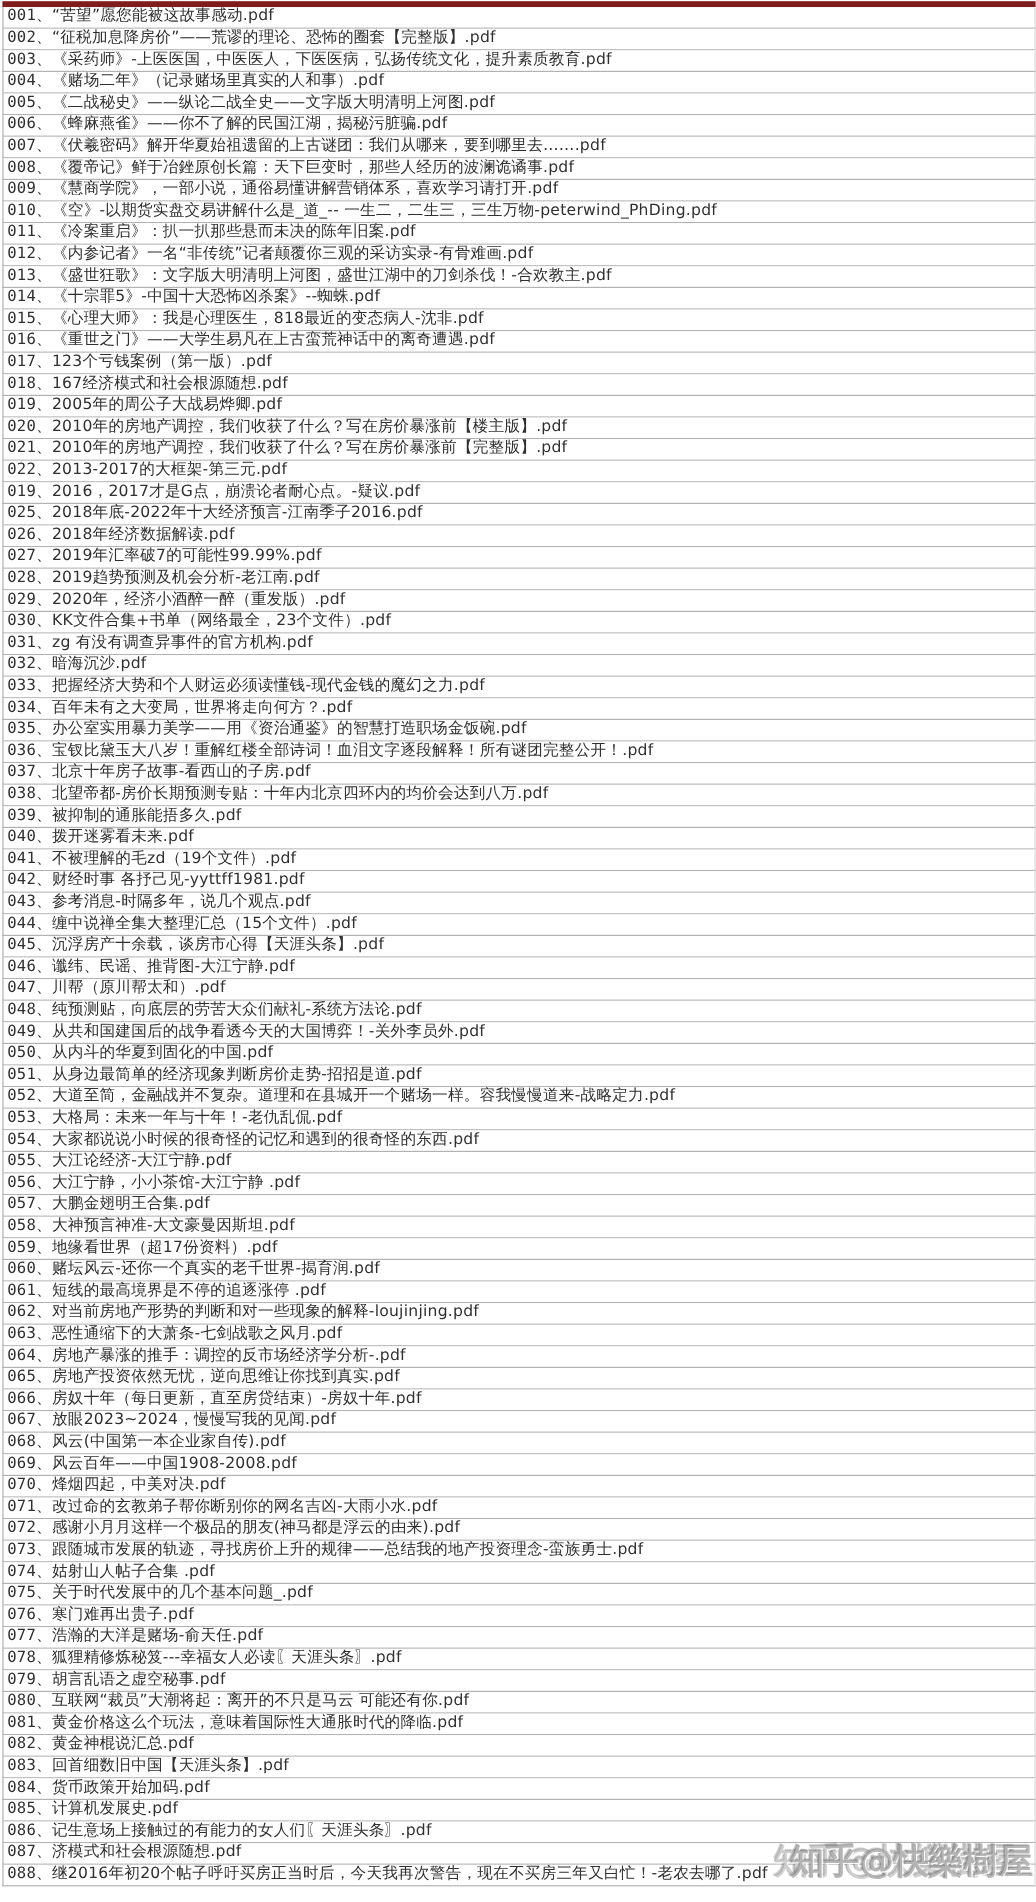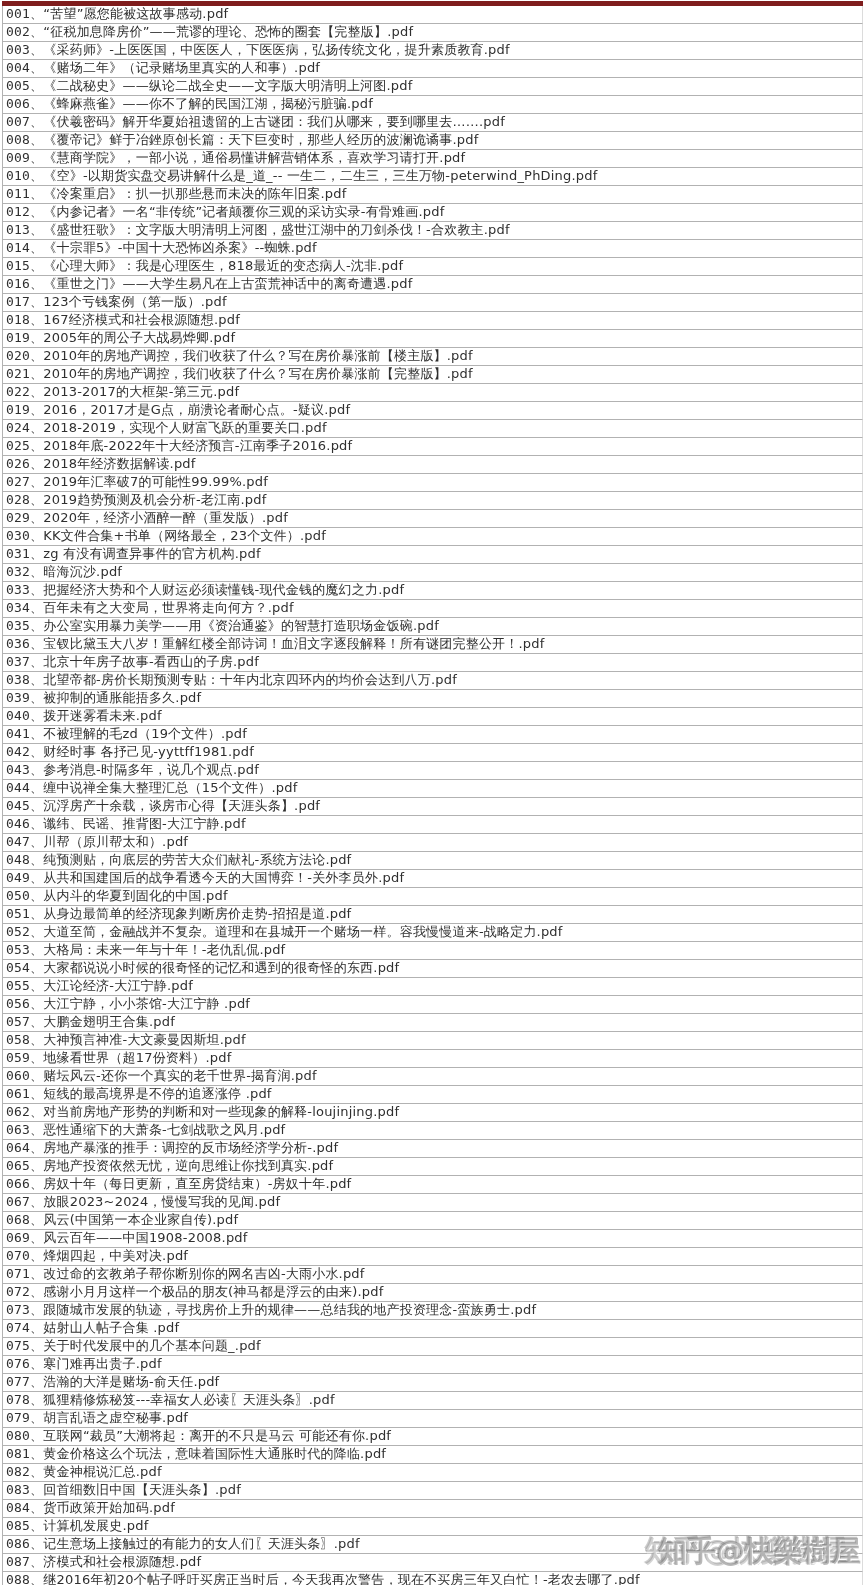--- a/index.html
+++ b/index.html
@@ -80,21 +80,20 @@
     <div class="row"><span class="num">014</span><span>、</span><span>《十宗罪5》-中国十大恐怖凶杀案》--蜘蛛.pdf</span></div>
     <div class="row"><span class="num">015</span><span>、</span><span>《心理大师》：我是心理医生，818最近的变态病人-沈非.pdf</span></div>
     <div class="row"><span class="num">016</span><span>、</span><span>《重世之门》——大学生易凡在上古蛮荒神话中的离奇遭遇.pdf</span></div>
     <div class="row"><span class="num">017</span><span>、</span><span>123个亏钱案例（第一版）.pdf</span></div>
     <div class="row"><span class="num">018</span><span>、</span><span>167经济模式和社会根源随想.pdf</span></div>
     <div class="row"><span class="num">019</span><span>、</span><span>2005年的周公子大战易烨卿.pdf</span></div>
     <div class="row"><span class="num">020</span><span>、</span><span>2010年的房地产调控，我们收获了什么？写在房价暴涨前【楼主版】.pdf</span></div>
     <div class="row"><span class="num">021</span><span>、</span><span>2010年的房地产调控，我们收获了什么？写在房价暴涨前【完整版】.pdf</span></div>
     <div class="row"><span class="num">022</span><span>、</span><span>2013-2017的大框架-第三元.pdf</span></div>
     <div class="row"><span class="num">019</span><span>、</span><span>2016，2017才是G点，崩溃论者耐心点。-疑议.pdf</span></div>
-    <div class="row"><span class="num">024</span><span>、</span><span>2018-2019，实现个人财富飞跃的重要关口.pdf</span></div>
     <div class="row"><span class="num">025</span><span>、</span><span>2018年底-2022年十大经济预言-江南季子2016.pdf</span></div>
     <div class="row"><span class="num">026</span><span>、</span><span>2018年经济数据解读.pdf</span></div>
     <div class="row"><span class="num">027</span><span>、</span><span>2019年汇率破7的可能性99.99%.pdf</span></div>
     <div class="row"><span class="num">028</span><span>、</span><span>2019趋势预测及机会分析-老江南.pdf</span></div>
     <div class="row"><span class="num">029</span><span>、</span><span>2020年，经济小酒醉一醉（重发版）.pdf</span></div>
     <div class="row"><span class="num">030</span><span>、</span><span>KK文件合集+书单（网络最全，23个文件）.pdf</span></div>
     <div class="row"><span class="num">031</span><span>、</span><span>zg 有没有调查异事件的官方机构.pdf</span></div>
     <div class="row"><span class="num">032</span><span>、</span><span>暗海沉沙.pdf</span></div>
     <div class="row"><span class="num">033</span><span>、</span><span>把握经济大势和个人财运必须读懂钱-现代金钱的魔幻之力.pdf</span></div>
     <div class="row"><span class="num">034</span><span>、</span><span>百年未有之大变局，世界将走向何方？.pdf</span></div>

